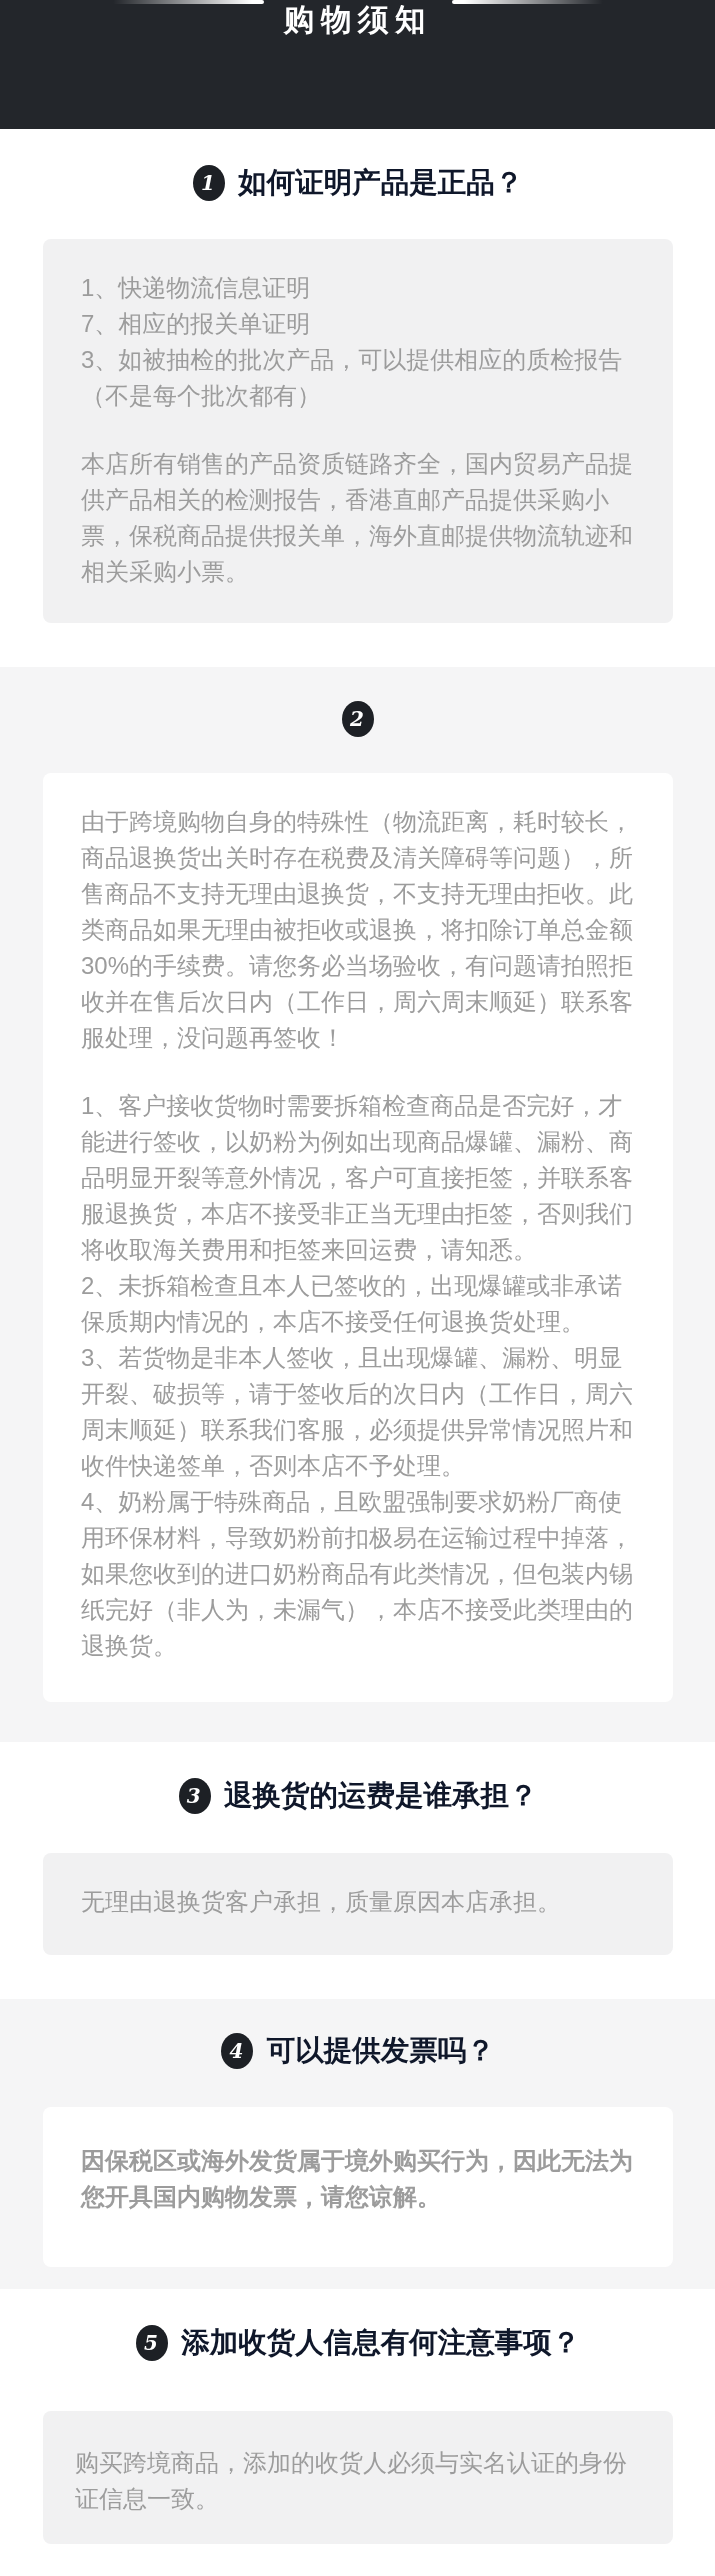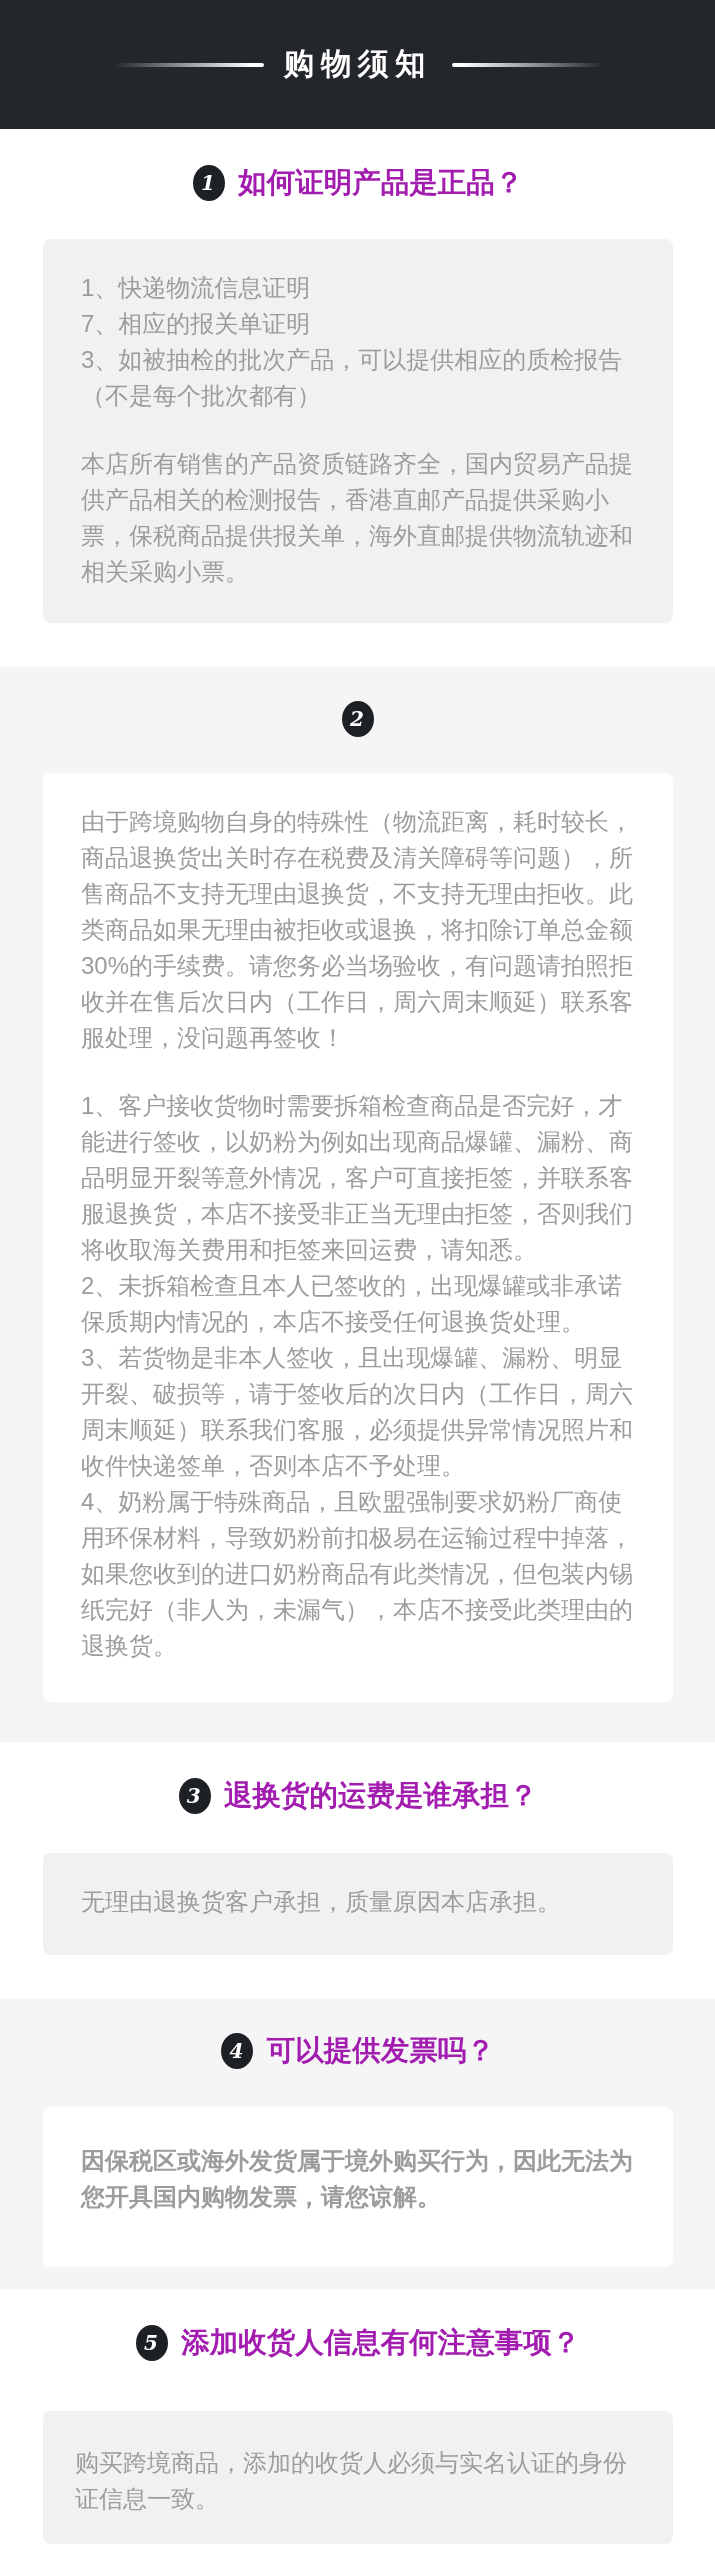--- a/index.html
+++ b/index.html
@@ -11,21 +11,20 @@
     padding-bottom: 47px;
     font-family: "Liberation Sans", "DejaVu Sans", sans-serif;
     overflow-x: hidden;
   }
 
   
   .header {
     height: 129px;
     background: #23262b;
     display: flex;
-    align-items: center;
     justify-content: center;
     gap: 20px;
   }
   .hline {
     width: 151px;
     height: 4px;
     border-radius: 2px;
     display: inline-block;
   }
   .hline.left  { background: linear-gradient(to right, rgba(255,255,255,0), #ffffff 92%); }
@@ -58,21 +57,21 @@
     font-size: 20px;
     display: inline-flex;
     align-items: center;
     justify-content: center;
     flex: 0 0 auto;
     padding-right: 2px;
   }
   .title-text {
     font-size: 28.5px;
     font-weight: bold;
-    color: #a21caf;
+    color: #0f172a;
     white-space: nowrap;
   }
 
   
   .box {
     margin-left: 43px;
     margin-right: 43px;
     border-radius: 8px;
     font-size: 24px;
     line-height: 36px;

